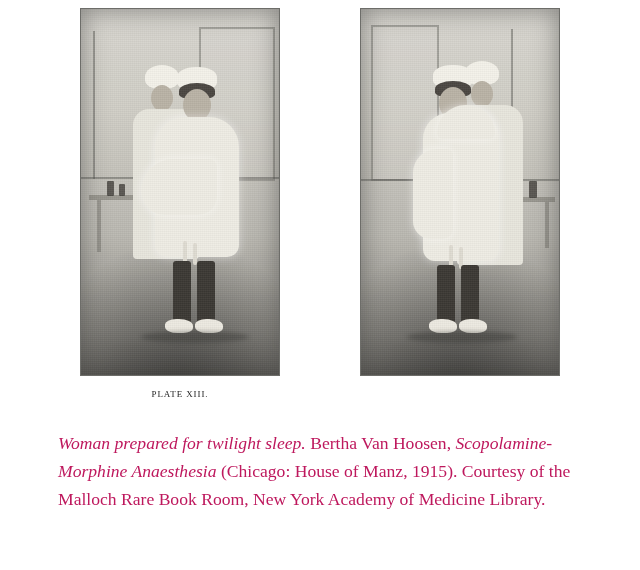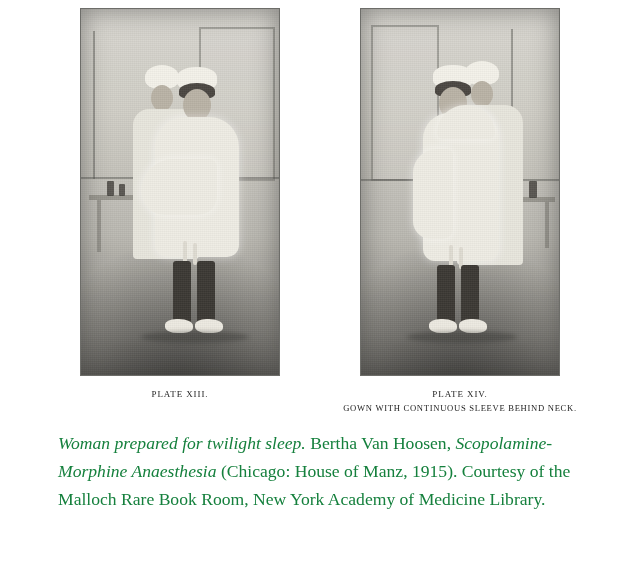--- a/index.html
+++ b/index.html
@@ -166,21 +166,21 @@
 
   
   .figcaption {
     position: absolute;
     left: 58px;
     top: 430px;
     width: 516px;
     font-family: "Liberation Serif", serif;
     font-size: 17.6px;
     line-height: 1.58;
-    color: #15803d;
+    color: #be185d;
     text-align: left;
   }
   .figcaption .it {
     font-style: italic;
   }
 </style>
 </head>
 <body>
 
 <div class="page">
@@ -256,24 +256,20 @@
         <div class="leg" style="left:76px; top:256px; width:18px; height:58px;"></div>
         <div class="leg" style="left:100px; top:256px; width:18px; height:58px;"></div>
         <div class="shoe" style="left:68px; top:310px; width:28px; height:14px;"></div>
         <div class="shoe" style="left:98px; top:310px; width:28px; height:14px;"></div>
         <div class="shadow" style="left:46px; top:322px; width:110px; height:12px; border-radius:50%;"></div>
 
         <div class="grain"></div>
         <div class="vignette"></div>
       </div>
 
-      <div class="plate-caption">
-        <span class="plate-num">Plate XIV.</span>
-        <span class="plate-desc">Gown With Continuous Sleeve Behind Neck.</span>
-      </div>
     </div>
 
   </div>
 
   <div class="figcaption">
     <span class="it">Woman prepared for twilight sleep.</span><span> Bertha Van Hoosen, </span><span class="it">Scopolamine-Morphine Anaesthesia</span><span> (Chicago: House of Manz, 1915). Courtesy of the Malloch Rare Book Room, New York Academy of Medicine Library.</span>
   </div>
 
 </div>
 

